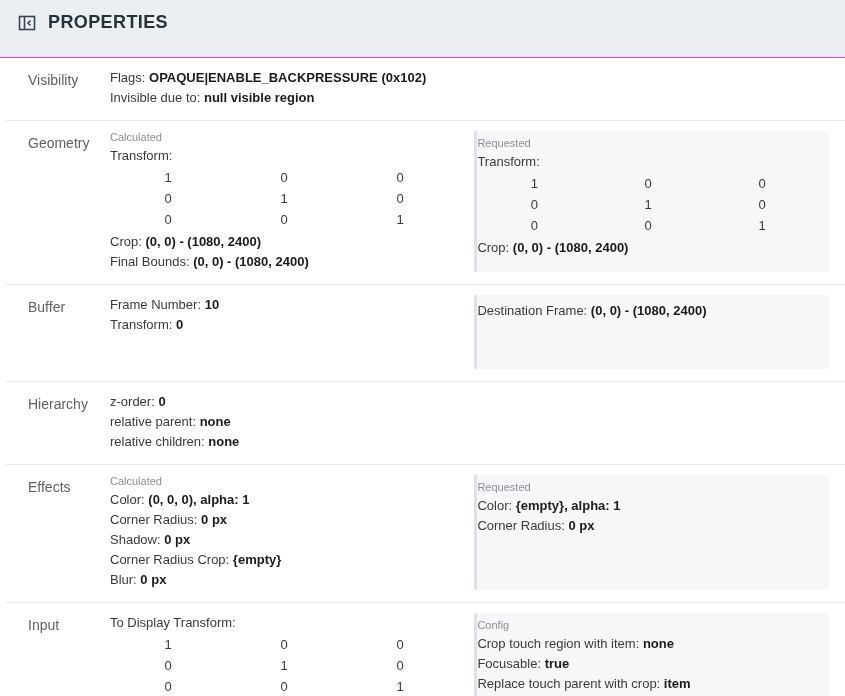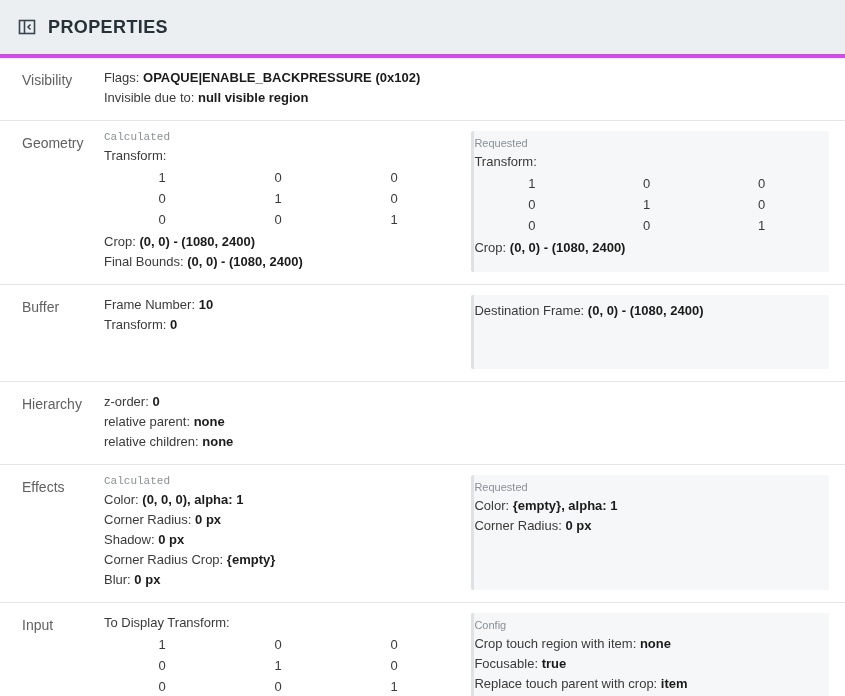--- a/index.html
+++ b/index.html
@@ -14,23 +14,23 @@
     width: 845px; height: 696px;
     position: relative;
     overflow: hidden;
     background: #fff;
   }
 
   
   .header {
     height: 58px;
     background: #eceff1;
-    border-bottom: 4px solid #d946ef;
+    border-bottom: 1px solid #d946ef;
     display: flex;
-    align-items: center;
+    align-items: flex-start;
     padding: 12px 16px;
   }
   .header-icon {
     width: 22px; height: 22px;
     margin-right: 10px;
     display: flex; align-items: center; justify-content: center;
     color: #37474f;
     flex: none;
   }
   .header-title {
@@ -39,20 +39,21 @@
     letter-spacing: 0.4px;
     color: #263238;
   }
 
   
   .section {
     display: flex;
     border-bottom: 1px solid #e4e6e8;
     padding: 10px 0 12px 0;
     background: #fff;
+    margin-left: 6px;
   }
   .section:last-child { border-bottom: none; }
   .section-label {
     width: 104px;
     flex: none;
     padding-left: 22px;
     padding-top: 4px;
     font-size: 14px;
     color: #616161;
   }
@@ -72,21 +73,21 @@
     background: #f6f7f8;
     padding: 6px 10px 8px 0;
     border-radius: 2px;
     min-height: 10px;
   }
   .sub-label {
     font-size: 11px;
     color: #8a8f94;
     margin-bottom: 3px;
   }
-  .sub-label.plain { margin-left: 0; font-family: Liberation Mono, monospace; }
+  .sub-label.plain { margin-left: 0; }
 
   .line {
     font-size: 13px;
     line-height: 20px;
     color: #3a3a3a;
     white-space: nowrap;
     overflow: hidden;
     text-overflow: ellipsis;
   }
   .line b { font-weight: bold; color: #1b1b1b; }

